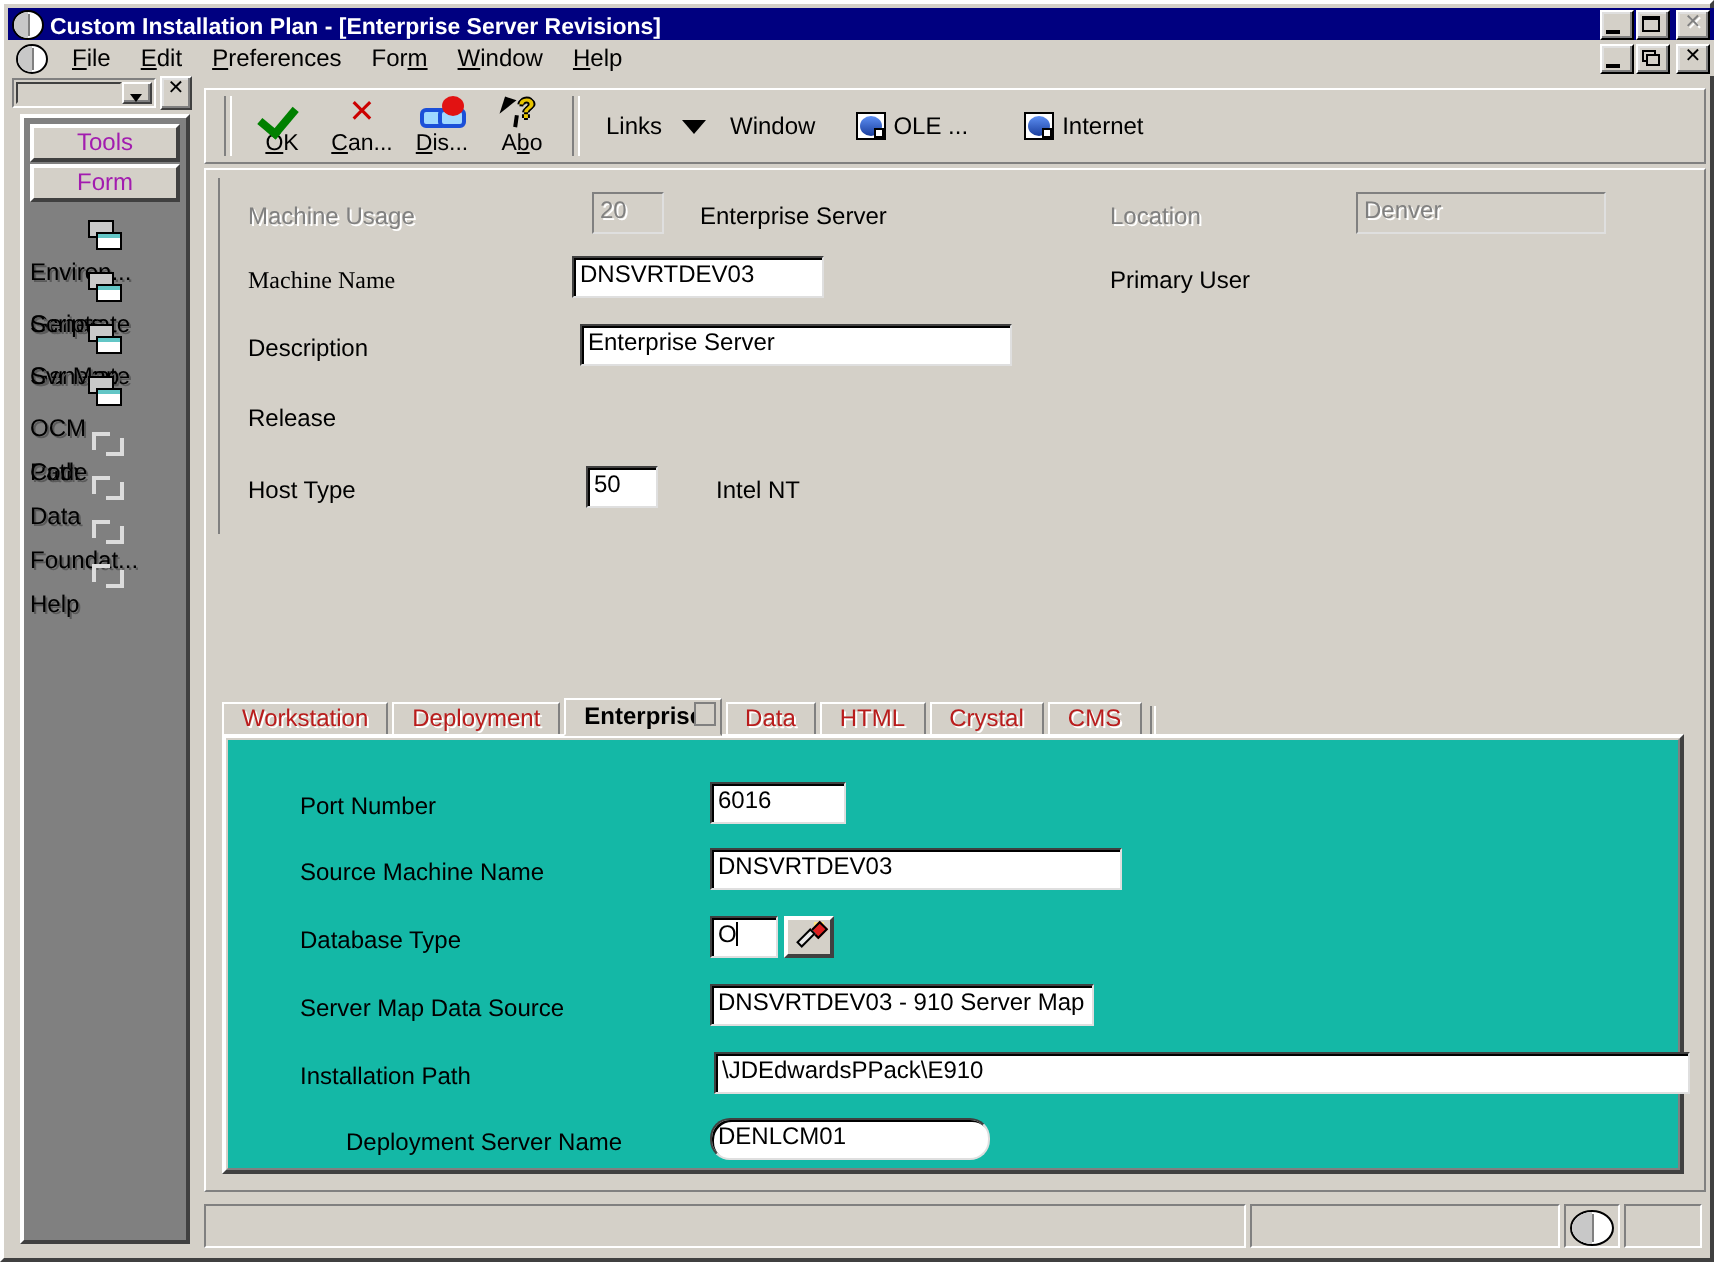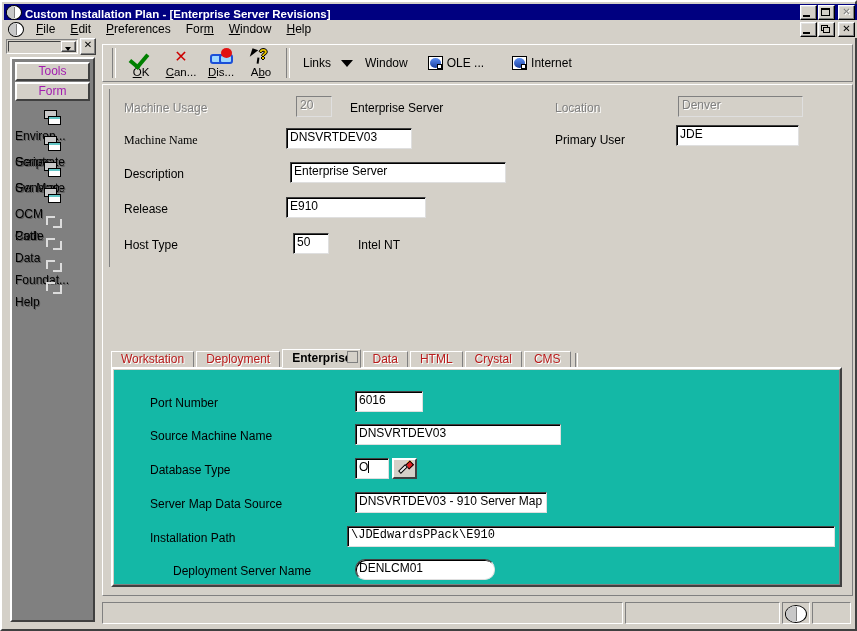--- a/index.html
+++ b/index.html
@@ -390,27 +390,25 @@
         <div class="fld dis" style="left:186px;top:7px;width:36px;">20</div>
         <div class="static" style="left:240px;top:12px;">Enterprise Server</div>
 
         <div class="lbl dis" style="left:445px;top:12px;">Location</div>
         <div class="fld dis" style="left:568px;top:7px;width:125px;">Denver</div>
 
         <div class="lbl" style="left:14px;top:44px;font-family:Liberation Serif, serif;">Machine Name</div>
         <div class="fld" style="left:176px;top:39px;width:126px;">DNSVRTDEV03</div>
 
         <div class="lbl" style="left:445px;top:44px;">Primary User</div>
-        <div class="fld" style="left:566px;top:36px;width:123px;">JDE</div>
 
         <div class="lbl" style="left:14px;top:78px;">Description</div>
         <div class="fld" style="left:180px;top:73px;width:216px;">Enterprise Server</div>
 
         <div class="lbl" style="left:14px;top:113px;">Release</div>
-        <div class="fld" style="left:176px;top:108px;width:140px;">E910</div>
 
         <div class="lbl" style="left:14px;top:149px;">Host Type</div>
         <div class="fld" style="left:183px;top:144px;width:36px;">50</div>
         <div class="static" style="left:248px;top:149px;">Intel NT</div>
 
       </div>
     </div>
 
     <div class="tabstrip">
       <div class="tab">Workstation</div>
@@ -442,21 +440,21 @@
             <span class="t-beam"></span>
               <span class="t-head"></span>
               <span class="t-body"></span>
           </span>
         </div>
 
         <div class="lbl" style="left:36px;top:127px;">Server Map Data Source</div>
         <div class="fld" style="left:241px;top:122px;width:192px;">DNSVRTDEV03 - 910 Server Map</div>
 
         <div class="lbl" style="left:36px;top:161px;">Installation Path</div>
-        <div class="fld" style="left:233px;top:156px;width:488px;font-family:Liberation Mono, monospace;">\JDEdwardsPPack\E910</div>
+        <div class="fld" style="left:243px;top:156px;width:488px;">\JDEdwardsPPack\E910</div>
 
         <div class="lbl" style="left:36px;top:194px;margin-left:23px;">Deployment Server Name</div>
         <div class="fld" style="left:241px;top:189px;width:140px;border-radius:10px;">DENLCM01</div>
 
       </div>
     </div>
   </div>
 
   <div class="statusbar">
     <div class="sb-pane" style="width:521px;"></div>

